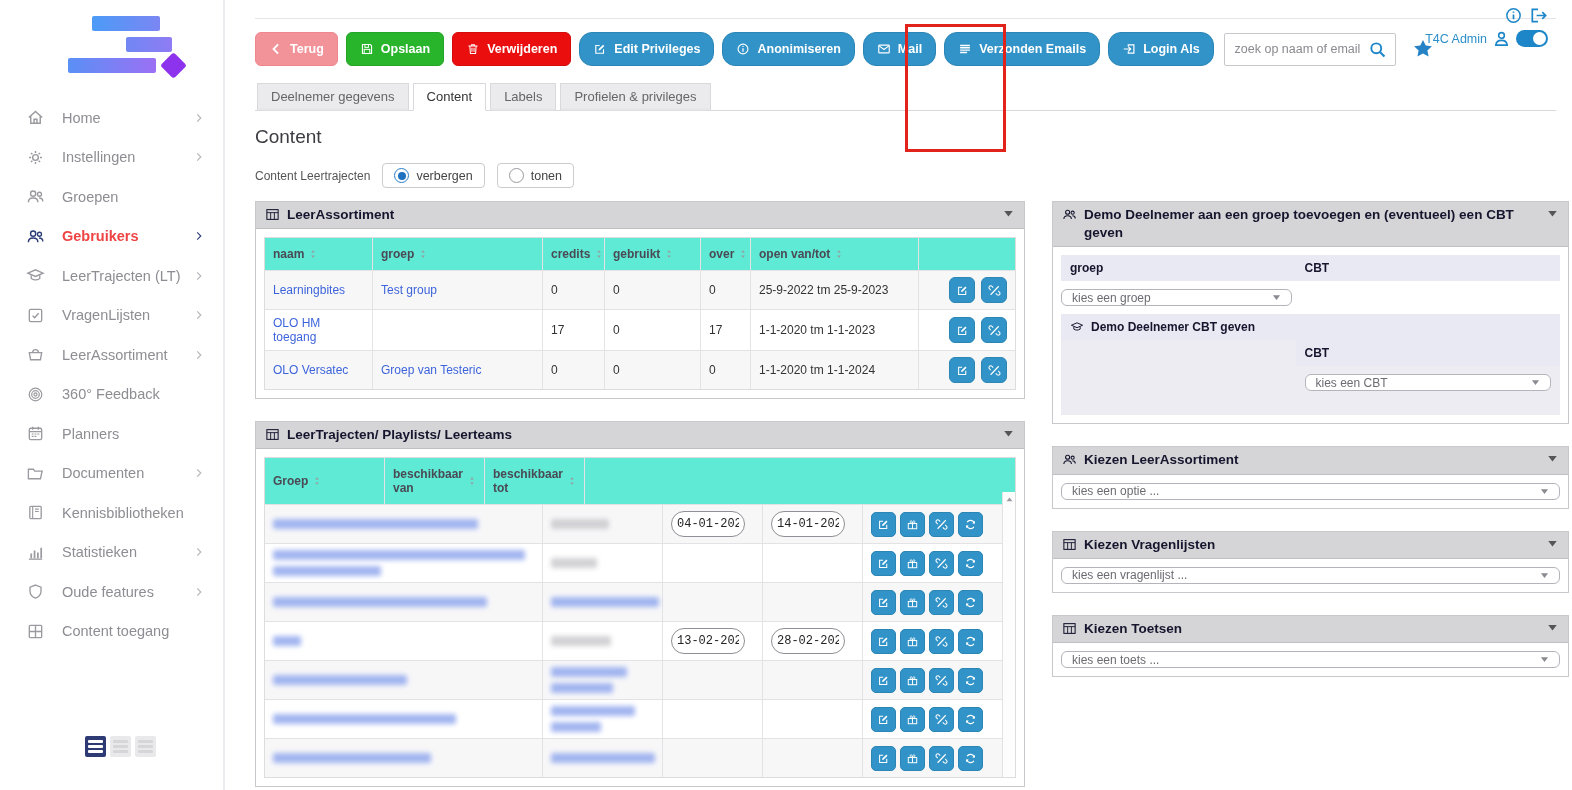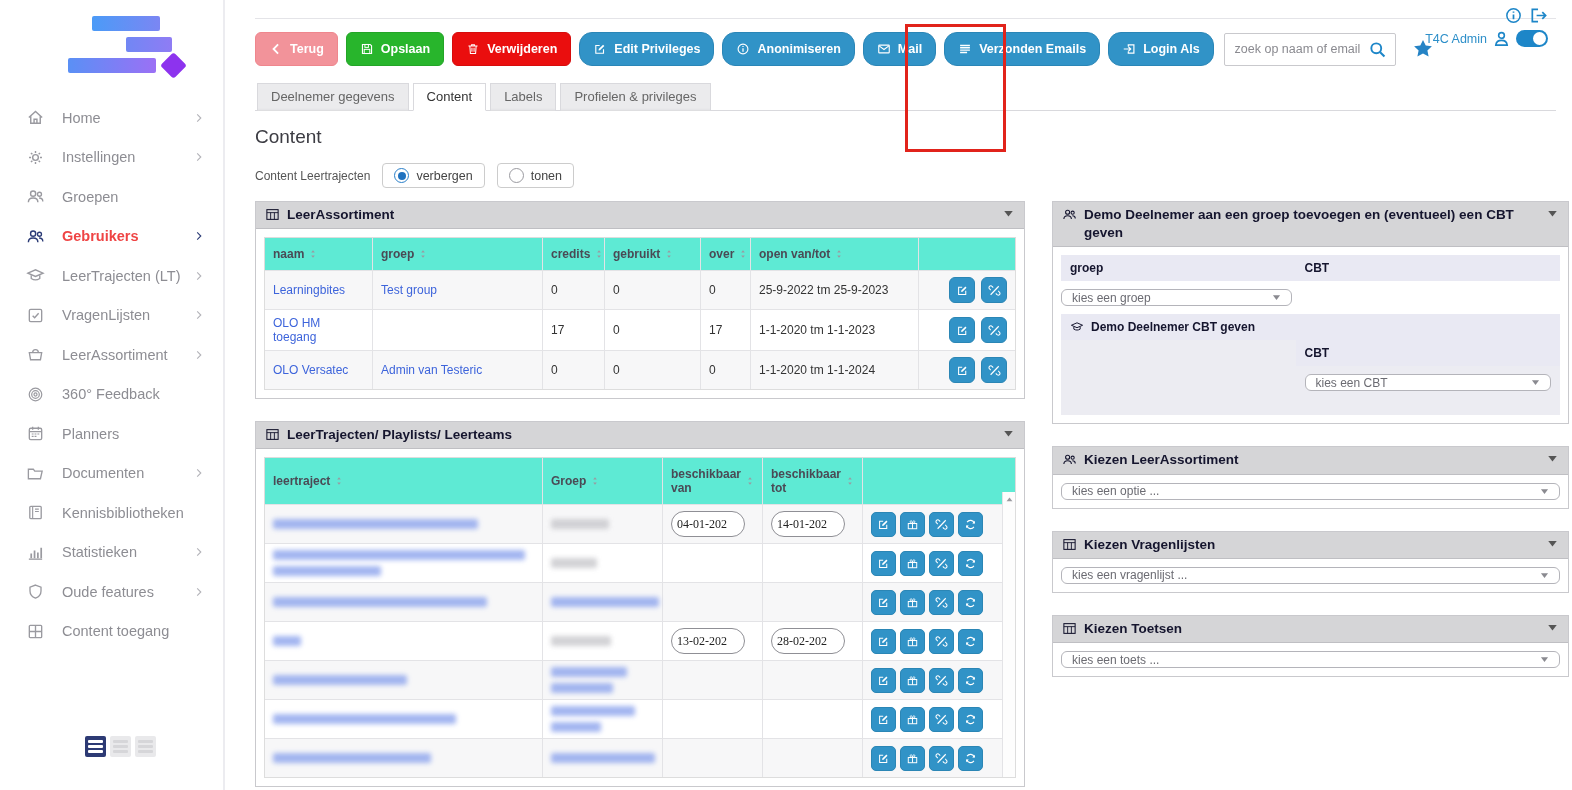--- a/index.html
+++ b/index.html
@@ -118,21 +118,21 @@
   .abtn { width:26px; height:26px; border-radius:6px; background:#3193c7; border:1px solid #2b86b5;
     color:#fff; display:flex; align-items:center; justify-content:center; cursor:pointer; flex:none; }
   .abtn .ic { width:13px; height:13px; }
   .abtn.sm { width:25px; height:25px; border-radius:5px; }
 
   .blurline { display:inline-block; height:10px; border-radius:2px; filter:blur(2.5px); opacity:.85; }
   .bl-blue { background:#93a9ee; } .bl-gray { background:#cacace; }
   .blurstack { display:flex; flex-direction:column; gap:6px; }
 
   .dinput { width:74px; height:26px; border:1px solid #8f8f95; border-radius:13px; padding:0 5px;
-    font-size:12px; color:#222; font-family:Liberation Serif, serif; background:#fff;
+    font-size:12px; color:#222; font-family:Liberation Mono, monospace; background:#fff;
     white-space:nowrap; overflow:hidden; }
 
   .scrollstrip { position:absolute; right:0; top:34px; bottom:0; width:13px; border-left:1px solid #e3e3e6;
     background:#fdfdfd; display:flex; flex-direction:column; justify-content:space-between;
     align-items:center; padding:3px 0; }
   .scrollstrip .ar { width:9px; height:9px; color:#9a9aa0; cursor:pointer; }
 
   
   .gridrow { display:flex; font-size:12px; }
   .gcell { padding:6px 9px; }
@@ -725,21 +725,21 @@
                       </svg>
                     </span>
                   </button>
                 </div>
               </div>
               <div class="trow alt">
                 <div class="td c-naam">
                   <a class="link">OLO Versatec</a>
                 </div>
                 <div class="td c-groep">
-                  <a class="link">Admin van Testeric</a>
+                  <a class="link">Groep van Testeric</a>
                 </div>
                 <div class="td c-credits">0</div>
                 <div class="td c-gebruikt">0</div>
                 <div class="td c-over">0</div>
                 <div class="td c-open">1-1-2020 tm 1-1-2024</div>
                 <div class="td c-act">
                   <button class="abtn">
                     <span class="ic ">
                       <svg viewBox="0 0 20 20">
                         <use href="#i-pencil-square"></use>
@@ -769,28 +769,20 @@
           <span>LeerTrajecten/ Playlists/ Leerteams</span>
           <span class="ic caret">
               <svg viewBox="0 0 20 20">
                 <use href="#i-caret-down"></use>
               </svg>
             </span>
         </div>
         <div class="panel-b">
           <div class="dtable" id="lt-table">
               <div class="thead">
-                <div class="td t-traject">
-                  <span>leertraject</span>
-                  <span class="ic sort">
-                    <svg viewBox="0 0 20 20">
-                      <use href="#i-sort"></use>
-                    </svg>
-                  </span>
-                </div>
                 <div class="td t-groep">
                   <span>Groep</span>
                   <span class="ic sort">
                     <svg viewBox="0 0 20 20">
                       <use href="#i-sort"></use>
                     </svg>
                   </span>
                 </div>
                 <div class="td t-van">
                   <span>beschikbaar van</span>

